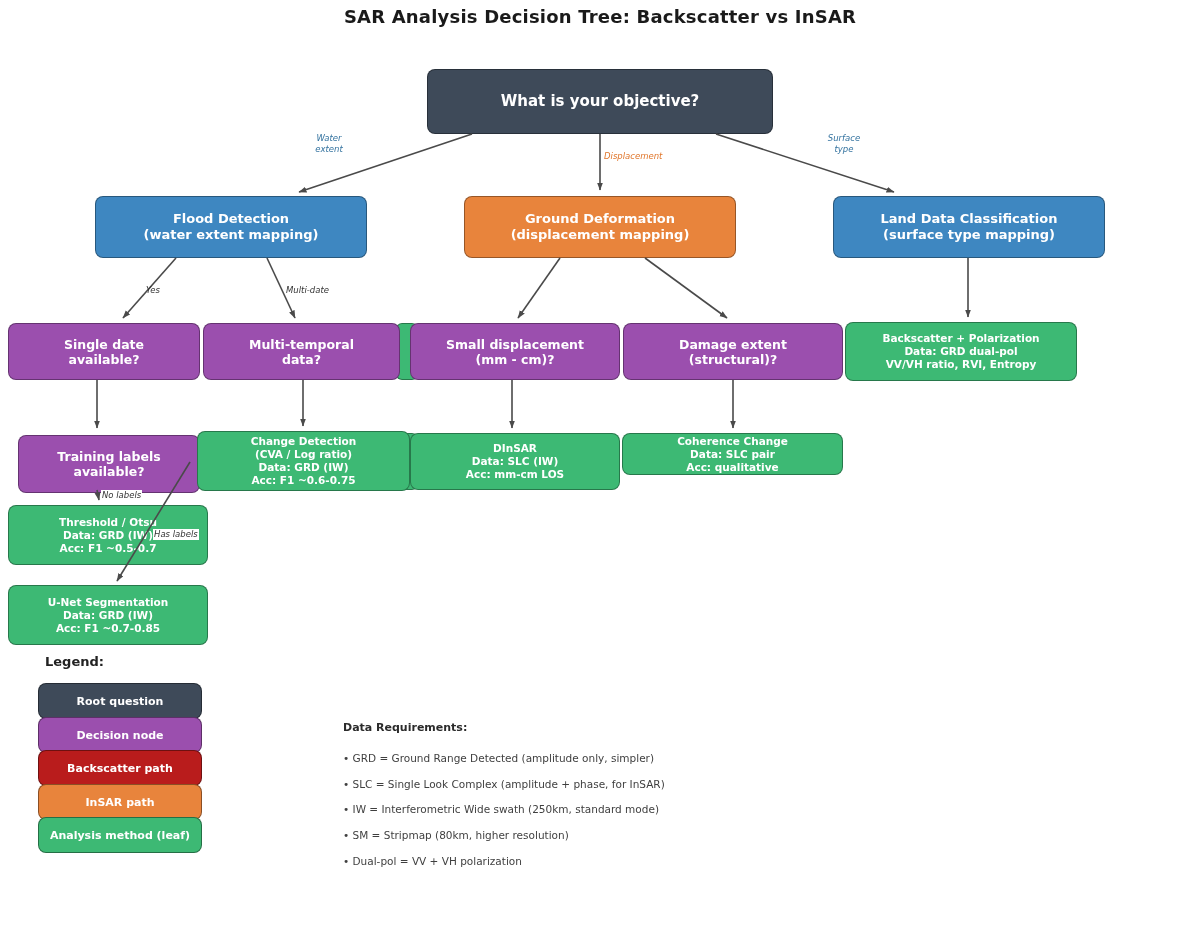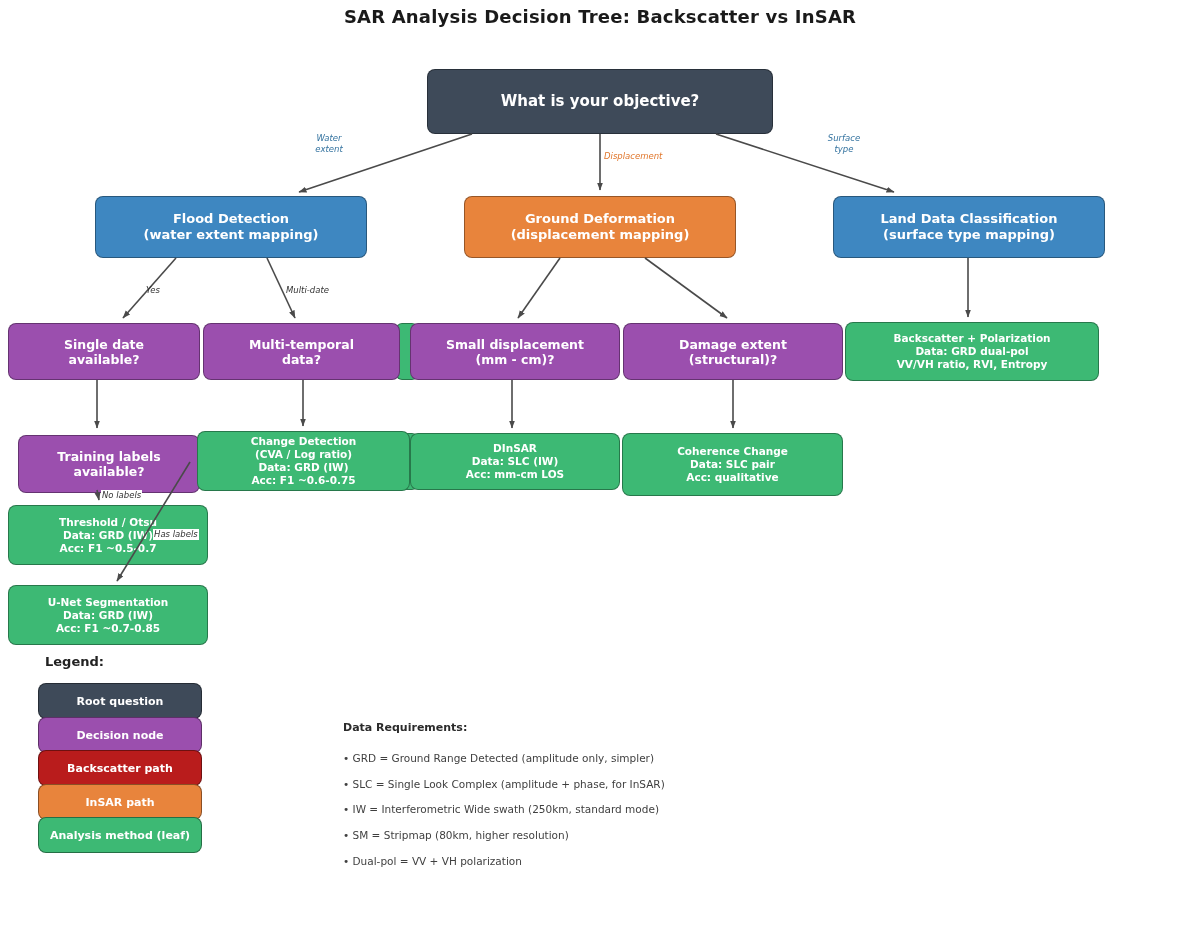--- a/index.html
+++ b/index.html
@@ -93,21 +93,21 @@
   <div class="node fs-dec" style="left: 203px; top: 323px; width: 197px; height: 57px; background: rgb(155, 79, 174);">
     <span class="ln">Multi-temporal</span>
     <span class="ln">data?</span>
   </div>
 
   <div class="node fs-dec" style="left: 623px; top: 323px; width: 220px; height: 57px; background: rgb(155, 79, 174);">
     <span class="ln">Damage extent</span>
     <span class="ln">(structural)?</span>
   </div>
 
-  <div class="node fs-leaf" style="left: 845px; top: 322px; width: 254px; height: 59px; background: rgb(61, 185, 116);">
+  <div class="node fs-leaf" style="left: 845px; top: 322px; width: 232px; height: 59px; background: rgb(61, 185, 116);">
     <span class="ln">Backscatter + Polarization</span>
     <span class="ln">Data: GRD dual-pol</span>
     <span class="ln">VV/VH ratio, RVI, Entropy</span>
   </div>
 
   <div class="node fs-dec" style="left: 8px; top: 435px; width: 182px; height: 58px; background: rgb(155, 79, 174); margin-left: 10px;">
     <span class="ln">Training labels</span>
     <span class="ln">available?</span>
   </div>
 
@@ -117,21 +117,21 @@
     <span class="ln">Acc: mm-cm LOS</span>
   </div>
 
   <div class="node fs-leaf" style="left: 197px; top: 431px; width: 213px; height: 60px; background: rgb(61, 185, 116);">
     <span class="ln">Change Detection</span>
     <span class="ln">(CVA / Log ratio)</span>
     <span class="ln">Data: GRD (IW)</span>
     <span class="ln">Acc: F1 ~0.6-0.75</span>
   </div>
 
-  <div class="node fs-leaf" style="left: 622px; top: 433px; width: 221px; height: 63px; background: rgb(61, 185, 116);">
+  <div class="node fs-leaf" style="left: 622px; top: 433px; width: 221px; height: 42px; background: rgb(61, 185, 116);">
     <span class="ln">Coherence Change</span>
     <span class="ln">Data: SLC pair</span>
     <span class="ln">Acc: qualitative</span>
   </div>
 
   <div class="node fs-leaf" style="left: 8px; top: 505px; width: 200px; height: 60px; background: rgb(61, 185, 116);">
     <span class="ln">Threshold / Otsu</span>
     <span class="ln">Data: GRD (IW)</span>
     <span class="ln">Acc: F1 ~0.5-0.7</span>
   </div>

